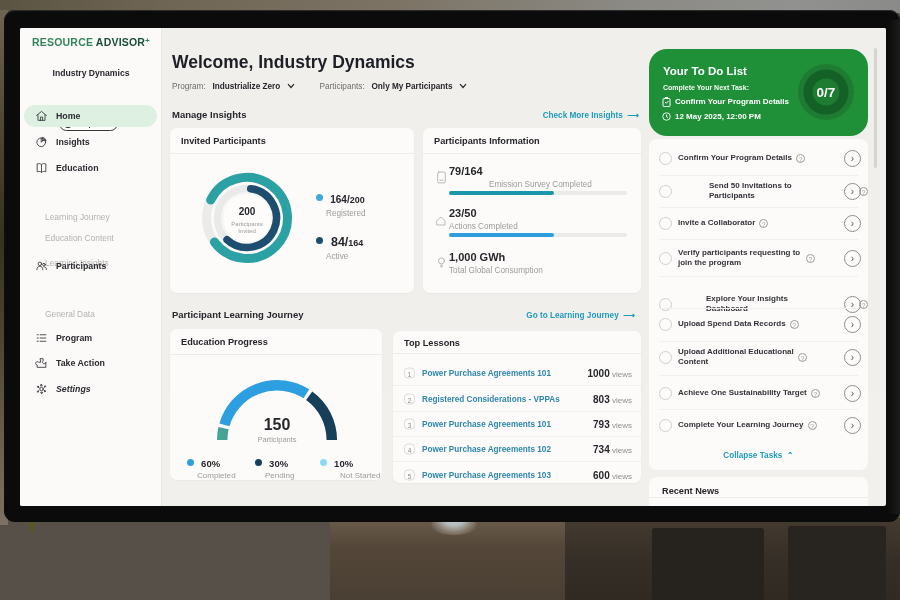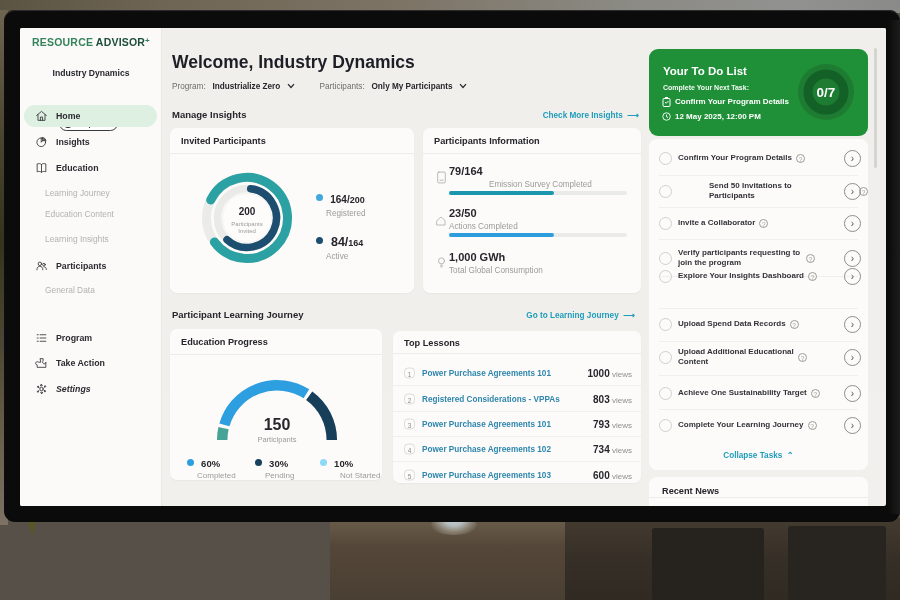--- a/index.html
+++ b/index.html
@@ -41,21 +41,21 @@
   #sponsor { position:absolute; left:39px; top:68px; width:59px; height:15px;
     border:1.4px solid #3a3a3a; border-radius:8px; background:#fff; display:flex; align-items:center;
     justify-content:center; gap:12px;margin-top:20px; }
   #sponsor .dot { width:8px; height:8px; border-radius:50%; background:#2c2c2c; color:#fff;
     font-size:6px; line-height:8px; text-align:center; font-weight:bold; }
   #sponsor .txt { font-size:7.3px; font-weight:bold; color:#2c2c2c; }
   .mitem { position:absolute; left:0; width:142px; height:20px; }
   .mitem .ic { position:absolute; left:15px; top:50%; transform:translateY(-50%); width:13px; height:13px; }
   .mitem .lb { position:absolute; left:36px; top:50%; transform:translateY(-50%);
     font-size:8.8px; font-weight:bold; color:#2b2b31; white-space:nowrap; }
-  .mitem.sub .lb { left:25px; font-weight:normal; color:#b2b2af; font-size:8.4px; }
+  .mitem.sub .lb { left:25px; font-weight:normal; color:#b2b2af; font-size:8.4px;margin-top:24px; }
   #home-pill { position:absolute; left:4px; top:77px; width:133px; height:22px;
     background:#def0e2; border-radius:12px; }
   svg.icon { stroke:#2b2b31; stroke-width:1.5; fill:none; stroke-linecap:round; stroke-linejoin:round; }
 </style>
 </head>
 <body>
 <div id="bg-top" class="abs"></div>
 <div id="bg-bottom" class="abs"></div>
 <div id="bg-bot-mid" class="abs"></div>
 <div id="bg-bot-right" class="abs"></div>
@@ -276,21 +276,21 @@
   </div>
   <style>
     .lesson { position:absolute; left:0; width:248px; height:25px; }
     .lesson .ln { position:absolute; left:11px; top:50%; transform:translateY(-50%); width:11px; height:11px;
       border:1px solid #dcdcda; border-radius:4px; font-size:6.5px; color:#8f8f8c; text-align:center; line-height:11px; }
     .lesson .lt { position:absolute; left:29px; top:50%; transform:translateY(-50%);
       font-size:8.2px; font-weight:bold; color:#2e86ad; white-space:nowrap; }
     .lesson .lv { position:absolute; right:9px; top:50%; transform:translateY(-50%); font-size:8px; color:#9b9b98;margin-left:14px; }
     .lesson .lv b { font-size:10px; color:#26262c; }
     .lesson { border-bottom:1px solid #f0f0ee; }
-    #todo-green { position:absolute; left:486px; top:21px; width:219px; height:87px; background:#1f9038; border-radius:9px; color:#fff; }
+    #todo-green { position:absolute; left:486px; top:21px; width:219px; height:87px; background:#1f9038; border-radius:18px; color:#fff; }
     #todo-card { position:absolute; left:486px; top:111px; width:219px; height:331px; background:#fcfbf9; border-radius:8px; }
     #news-card { position:absolute; left:486px; top:449px; width:219px; height:50px; background:#fcfbf9; border-radius:8px; }
     .task { position:absolute; left:0; width:219px; display:flex; align-items:center; }
     .task .cb { flex:0 0 13px; width:13px; height:13px; border:1.3px solid #cfcfcc; border-radius:50%; margin-left:10px; }
     .task .tx { margin-left:6px; font-size:8px; font-weight:bold; color:#33333a; line-height:1.25; }
     .task .q { flex:0 0 9px; width:9px; height:9px; border:1px solid #9b9b98; border-radius:50%; color:#9b9b98;
       font-size:6.5px; line-height:9px; text-align:center; margin-left:4px; }
     .task .ch { position:absolute; right:7px; width:17px; height:17px; border:1.2px solid #8d8d8a; border-radius:50%;
       color:#55555a; font-size:10px; line-height:15px; text-align:center; }
     .tsep { position:absolute; left:10px; width:199px; border-top:1px solid #efefed; }
@@ -337,21 +337,21 @@
           <div class="ch">›</div>
         </div>
       <div class="tsep" style="top:100px;"></div>
       <div class="task" style="top:103px; height:32px;">
           <div class="cb"></div>
           <div class="tx" style="width:124px;">Verify participants requesting to join the program</div>
           <div class="q">?</div>
           <div class="ch">›</div>
         </div>
       <div class="tsep" style="top:137px;"></div>
-      <div class="task" style="top:124px; height:26px;">
+      <div class="task" style="top:152px; height:26px;gap:28px;">
           <div class="cb"></div>
           <div class="tx">Explore Your Insights Dashboard</div>
           <div class="q">?</div>
           <div class="ch">›</div>
         </div>
       <div class="tsep" style="top:169px;"></div>
       <div class="task" style="top:172px; height:26px;">
           <div class="cb"></div>
           <div class="tx">Upload Spend Data Records</div>
           <div class="q">?</div>

